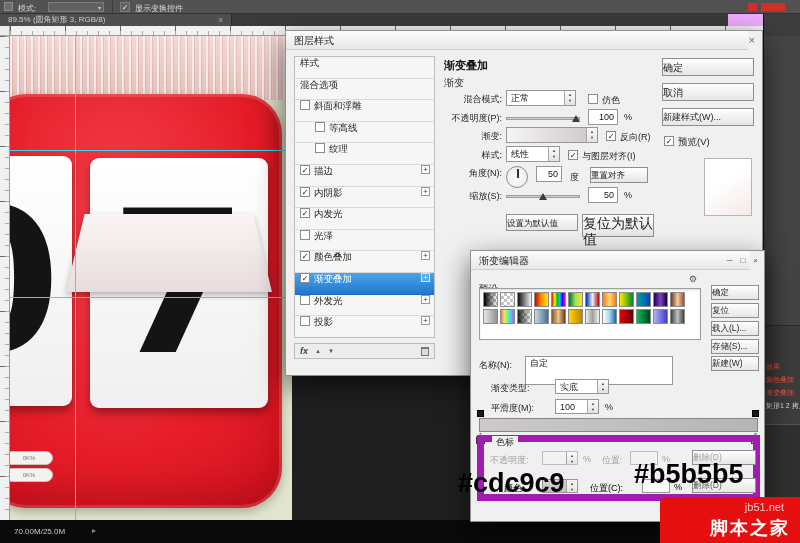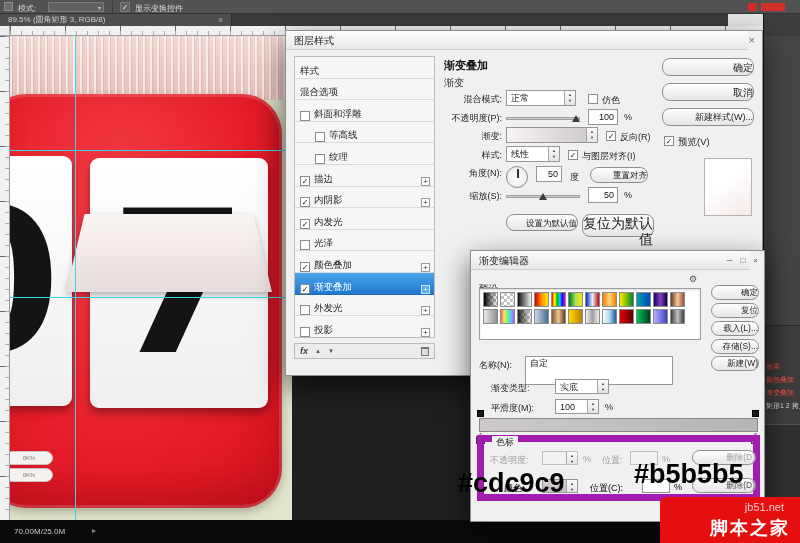--- a/index.html
+++ b/index.html
@@ -1,17 +1,17 @@
 <!DOCTYPE html>
 <html><head>
 <meta charset="utf-8">
 <style>
   html,body{margin:0;padding:0}
   body{width:800px;height:543px;background:#181818;font-family:"Liberation Sans","DejaVu Sans",sans-serif}
-  #app{position:relative;width:800px;height:543px;overflow:hidden;background:#e5e5e5}
+  #app{position:relative;width:800px;height:543px;overflow:hidden;background:#f0abfc}
   #app *{box-sizing:border-box}
 
   
   #options-bar{position:absolute;left:0;top:0;width:800px;height:14px;background:#525252;border-bottom:1px solid #333;z-index:6}
   .ob-tool-icon{position:absolute;left:4px;top:2px;width:9px;height:9px;background:#6e6e6e;border:1px solid #8d8d8d}
   .ob-mode-label{position:absolute;left:18px;top:3px;font-size:8px;color:#d8d8d8}
   .ob-mode-select{position:absolute;left:48px;top:2px;width:56px;height:10px;background:#616161;border:1px solid #7c7c7c}
   .ob-mode-select::after{content:"▾";position:absolute;right:2px;top:1px;font-size:6px;color:#ccc}
   .ob-sep{position:absolute;left:112px;top:1px;width:1px;height:12px;background:#3c3c3c}
   .ob-check{position:absolute;left:120px;top:2px;width:10px;height:10px;background:#616161;border:1px solid #7c7c7c;font-size:8px;line-height:9px;color:#eee;text-align:center}
@@ -64,32 +64,32 @@
 
   
   #status-bar{position:absolute;left:0;top:520px;width:800px;height:23px;background:#0a0a0a;z-index:2}
   #status-text{position:absolute;left:14px;top:7px;font-size:8px;color:#c8c8c8}
   #status-arrow{position:absolute;left:92px;top:6px;font-size:8px;color:#888}
 
   
   .dialog{position:absolute;background:#f0f0f0;border:1px solid #909090;box-shadow:0 10px 26px rgba(0,0,0,.6)}
   .dlg-title{position:absolute;left:0;top:0;right:14px;height:19px;background:linear-gradient(#fcfcfc,#e8e8e8);
     border-bottom:1px solid #cfcfcf;font-size:10px;color:#222;line-height:19px;padding-left:8px}
-  .btn{background:linear-gradient(#fefefe,#e6e6e6);border:1px solid #8f8f8f;border-radius:8px;color:#1e1e1e;text-align:right}
+  .btn{background:linear-gradient(#fefefe,#e6e6e6);border:1px solid #8f8f8f;border-radius:0;color:#1e1e1e;text-align:left}
   .cbx{width:10px;height:10px;border:1px solid #8b8b8b;background:#fff;font-size:8px;line-height:9px;color:#111;text-align:center;flex:none}
   .dd{position:absolute;height:16px;background:#fff;border:1px solid #979797;font-size:9px;color:#1e1e1e;line-height:14px;padding:0 14px 0 4px;white-space:nowrap}
   .spin{position:absolute;right:0;top:0;bottom:0;width:11px;border-left:1px solid #a8a8a8;background:linear-gradient(#fbfbfb,#e3e3e3);text-align:center}
   .spin::before{content:"▲";display:block;font-size:4px;line-height:7px;color:#444}
   .spin::after{content:"▼";display:block;font-size:4px;line-height:5px;color:#444}
 
   
   #ls-dialog{left:285px;top:30px;width:478px;height:346px;z-index:40}
   #ls-close{position:absolute;right:7px;top:4px;font-size:11px;color:#666;line-height:11px}
   #styles-list{position:absolute;left:8px;top:25px;width:141px;height:282px;border:1px solid #bcbcbc;background:#f6f6f6;display:flex;flex-direction:column}
-  .ls-row{flex:1;display:flex;align-items:flex-end;gap:4px;padding:0 5px;font-size:9.5px;color:#1e1e1e;border-bottom:1px solid #dadada;position:relative}
+  .ls-row{flex:1;display:flex;align-items:flex-start;gap:4px;padding:0 5px;font-size:9.5px;color:#1e1e1e;border-bottom:1px solid #dadada;position:relative}
   .ls-row:last-child{border-bottom:none}
   .ls-row.sel{background:linear-gradient(#49a5ec,#2077cd);color:#fff;border-bottom-color:#1c6ab8}
   .ls-row.ind{padding-left:20px}
   .plus-box{position:absolute;right:4px;width:9px;height:9px;border:1px solid #9a9a9a;background:#fdfdfd;color:#333;font-size:8px;line-height:8px;text-align:center}
   .sel .plus-box{background:#5aace8;border-color:#cfe6f8;color:#fff}
   #ls-footer{position:absolute;left:8px;top:312px;width:141px;height:16px;border:1px solid #bcbcbc;background:#ececec;display:flex;align-items:center;gap:7px;padding:0 5px;font-size:8px;color:#555}
   .fx-label{font-weight:bold;font-style:italic;font-size:9px;color:#444}
   .mini-arrow{font-size:6px;color:#555}
   .trash{margin-left:auto;width:8px;height:9px;border:1px solid #777;border-top:2px solid #777;background:#ddd}
 

